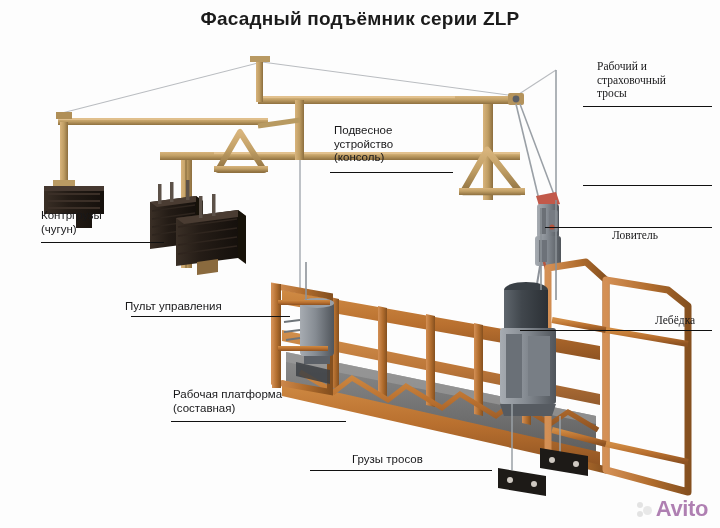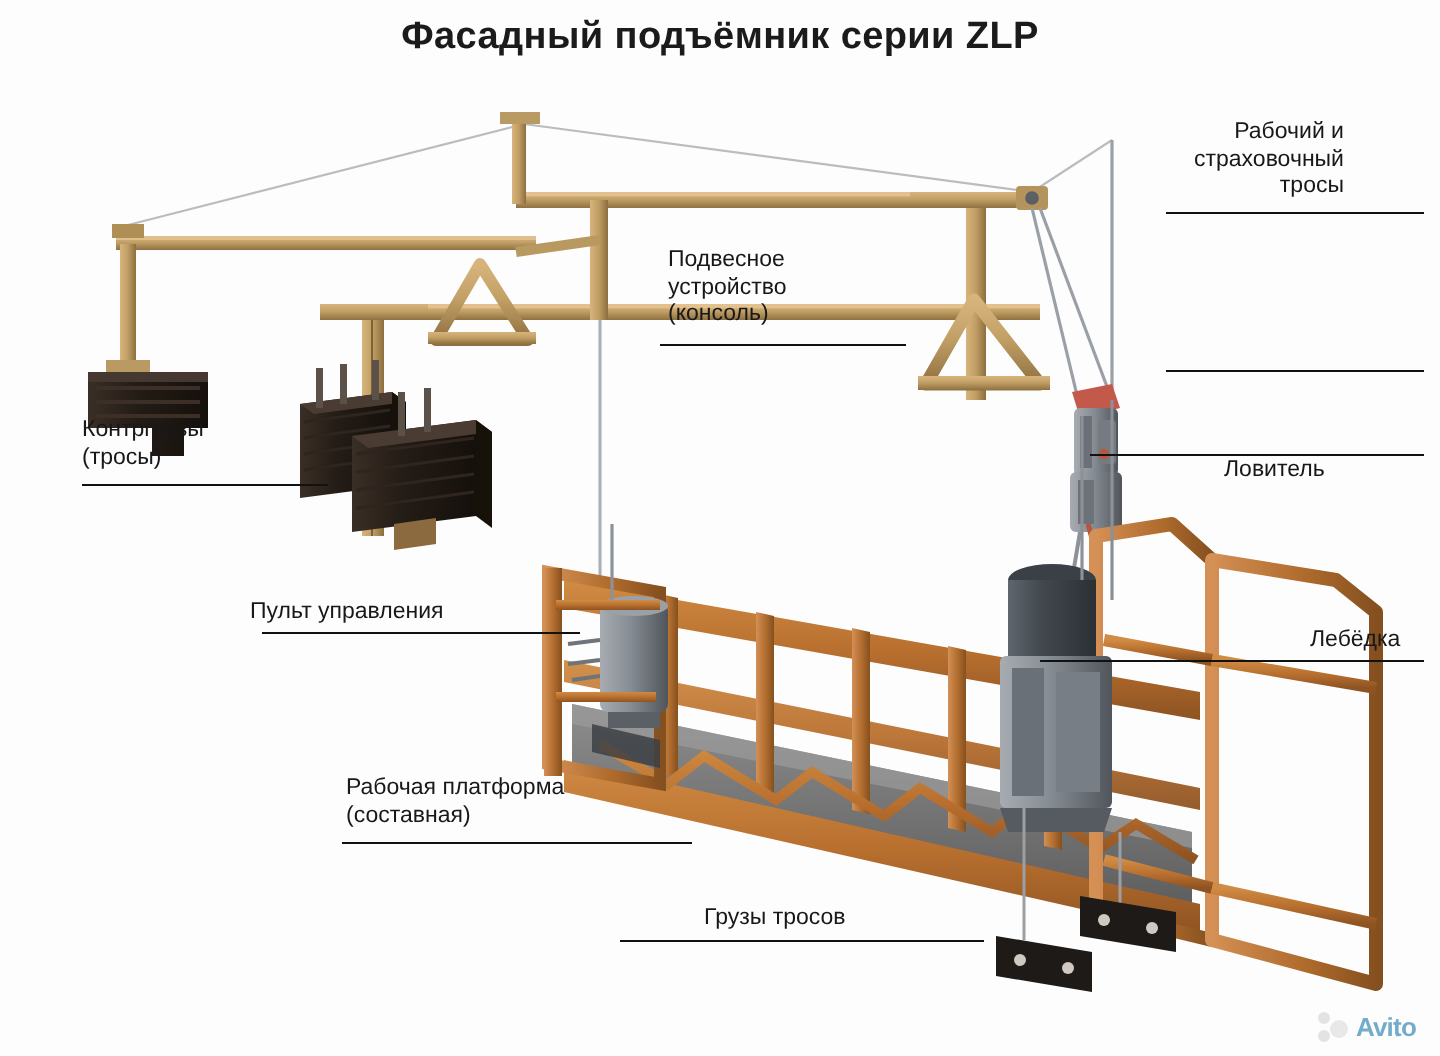--- a/index.html
+++ b/index.html
@@ -15,34 +15,34 @@
 
   .title{
     position:absolute;left:0;top:8px;width:720px;
     text-align:center;
     font-size:19px;font-weight:bold;color:#1b1b1b;
     letter-spacing:.2px;
     white-space:nowrap;
   }
 
   .callout{position:absolute;font-size:11.5px;color:#18181a;line-height:13.5px;white-space:nowrap;}
-  .callout.r{text-align:right;}
+  .callout.r{text-align:left;font-family:Liberation Serif, serif;}
   .rule{position:absolute;height:0;border-top:1.6px solid #111;}
 
   .wm{
     position:absolute;right:8px;bottom:6px;
     display:flex;align-items:center;gap:4px;
     opacity:.55;
   }
   .wm .dots{position:relative;width:15px;height:17px;}
   .wm .dots i{position:absolute;display:block;border-radius:50%;background:#cfcfcf;}
   .wm .dots i:nth-child(1){width:6px;height:6px;left:0;top:1px;}
   .wm .dots i:nth-child(2){width:6px;height:6px;left:0;top:10px;}
   .wm .dots i:nth-child(3){width:9px;height:9px;left:6px;top:5px;background:#d8d8d8;}
-  .wm .wmtext{font-size:13px;font-weight:bold;color:#0369a1;letter-spacing:-.4px;}
+  .wm .wmtext{font-size:22px;font-weight:bold;color:#701a75;letter-spacing:-.4px;}
 </style>
 </head>
 <body>
 
 <div id="stage">
 
   <svg id="art" viewBox="0 0 720 528">
     <defs>
       <linearGradient id="gBeam" x1="0" y1="0" x2="0" y2="1">
         <stop offset="0%" stop-color="#d8b47c"></stop>
@@ -307,21 +307,21 @@
   </div>
   <div class="rule" style="left:545px;top:227px;width:167px;"></div>
 
   <div class="callout r" style="left:655px;top:314px;">
     <div>Лебёдка</div>
   </div>
   <div class="rule" style="left:520px;top:330px;width:192px;"></div>
 
   <div class="callout" style="left:41px;top:209px;">
     <div>Контргрузы</div>
-    <div>(тросы)</div>
+    <div>(чугун)</div>
   </div>
   <div class="rule" style="left:41px;top:242px;width:123px;"></div>
 
   <div class="callout" style="left:334px;top:124px;">
     <div>Подвесное</div>
     <div>устройство</div>
     <div>(консоль)</div>
   </div>
   <div class="rule" style="left:330px;top:172px;width:123px;"></div>
 

